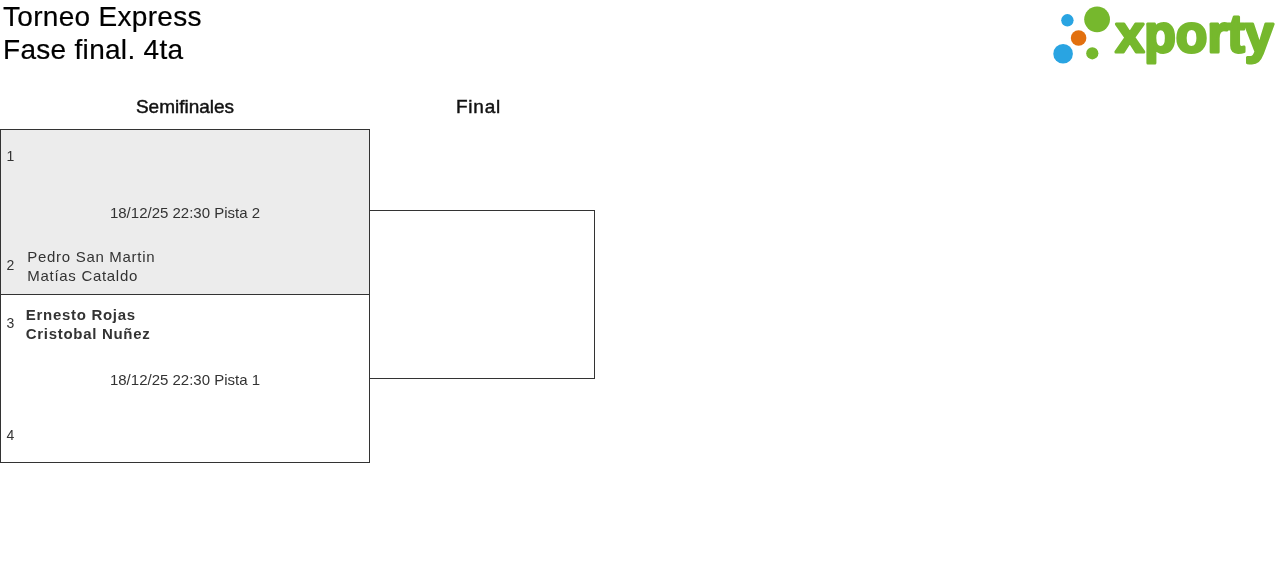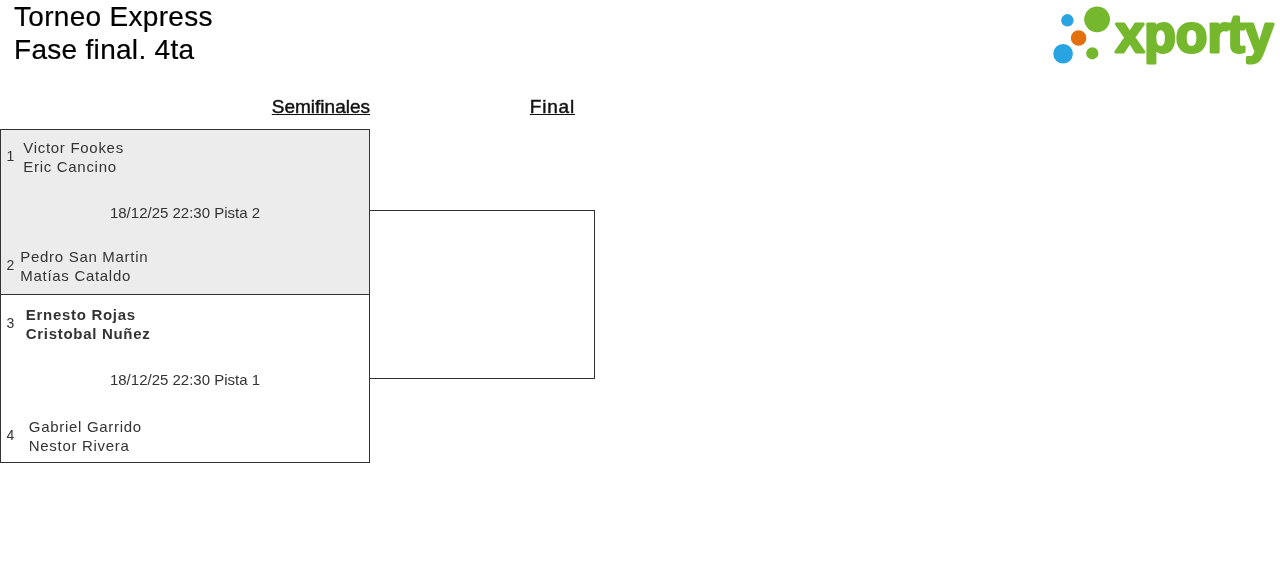--- a/index.html
+++ b/index.html
@@ -1,71 +1,69 @@
 <!DOCTYPE html>
 <html><head>
 <meta charset="utf-8">
 <style>
   html,body{margin:0;padding:0;}
   body{width:1280px;height:562px;background:#ffffff;position:relative;overflow:hidden;
        font-family:"Liberation Sans",sans-serif;}
-  .title{position:absolute;left:14px;top:1px;font-size:28px;line-height:32.5px;color:#000;
+  .title{position:absolute;left:3px;top:1px;font-size:28px;line-height:32.5px;color:#000;
          font-weight:400;letter-spacing:0.3px;-webkit-text-stroke:0.2px #000;}
   .colhead{position:absolute;top:96px;font-size:19px;line-height:22px;font-weight:400;color:#111;
-           -webkit-text-stroke:0.45px #111;text-align:right;text-decoration:underline;}
+           -webkit-text-stroke:0.45px #111;text-align:center;}
   #h-semi{left:0;width:370px;}
-  #h-final{left:350px;width:225px;letter-spacing:0.8px;}
+  #h-final{left:366px;width:225px;letter-spacing:0.8px;}
   #semis{position:absolute;left:0;top:129px;width:370px;height:334px;border:1px solid #333;
          box-sizing:border-box;}
   .match{display:flex;flex-direction:column;box-sizing:border-box;}
   #m1{height:165px;border-bottom:1px solid #333;background:#ececec;}
   #m2{height:167px;background:#ffffff;}
   .team{flex:1;display:flex;align-items:center;padding-left:5.5px;}
   .seed{font-size:14px;color:#333;transform:translateY(-1px);}
   .names{margin-left:9px;font-size:15px;line-height:19px;color:#333;letter-spacing:0.7px;}
   .when{flex:1;display:flex;align-items:center;justify-content:center;font-size:15px;color:#333;}
   #m1 .team:last-child{transform:translateY(-1px);}
-  #m1 .team:last-child .names{margin-left:6px;}
+  #m1 .team:last-child .names{margin-left:13px;}
   #m2 .team:first-child .names{margin-left:11.5px;font-weight:bold;}
   #m2 .team:last-child .names{margin-left:14.5px;}
   #m2 .team:first-child{transform:translateY(0.5px);}
   #m2 .when{transform:translateY(1px);}
   #m2 .team:last-child{transform:translateY(2px);}
   #final{position:absolute;left:369px;top:210px;width:226px;height:169px;border:1px solid #333;
          box-sizing:border-box;background:#fff;}
   #logo{position:absolute;left:1050px;top:0;}
 </style>
 </head>
 <body>
   <div class="title">Torneo Express<br>Fase final. 4ta</div>
 
   <div class="colhead" id="h-semi">Semifinales</div>
   <div class="colhead" id="h-final">Final</div>
 
   <div id="semis">
     <div class="match" id="m1">
       <div class="team">
         <span class="seed">1</span>
-        <div class="names">Victor Fookes<br>Eric Cancino</div>
       </div>
       <div class="when">18/12/25 22:30 Pista 2</div>
       <div class="team">
         <span class="seed">2</span>
         <div class="names">Pedro San Martin<br>Matías Cataldo</div>
       </div>
     </div>
     <div class="match" id="m2">
       <div class="team">
         <span class="seed">3</span>
         <div class="names">Ernesto Rojas<br>Cristobal Nuñez</div>
       </div>
       <div class="when">18/12/25 22:30 Pista 1</div>
       <div class="team">
         <span class="seed">4</span>
-        <div class="names">Gabriel Garrido<br>Nestor Rivera</div>
       </div>
     </div>
   </div>
 
   <div id="final"></div>
 
   <svg id="logo" width="230" height="70" viewBox="0 0 230 70">
     <circle cx="17.4" cy="20.3" r="6.2" fill="#29a4e2"></circle>
     <circle cx="47.1" cy="19.3" r="12.9" fill="#76b82d"></circle>
     <circle cx="28.6" cy="38.0" r="7.8" fill="#e2700f"></circle>

